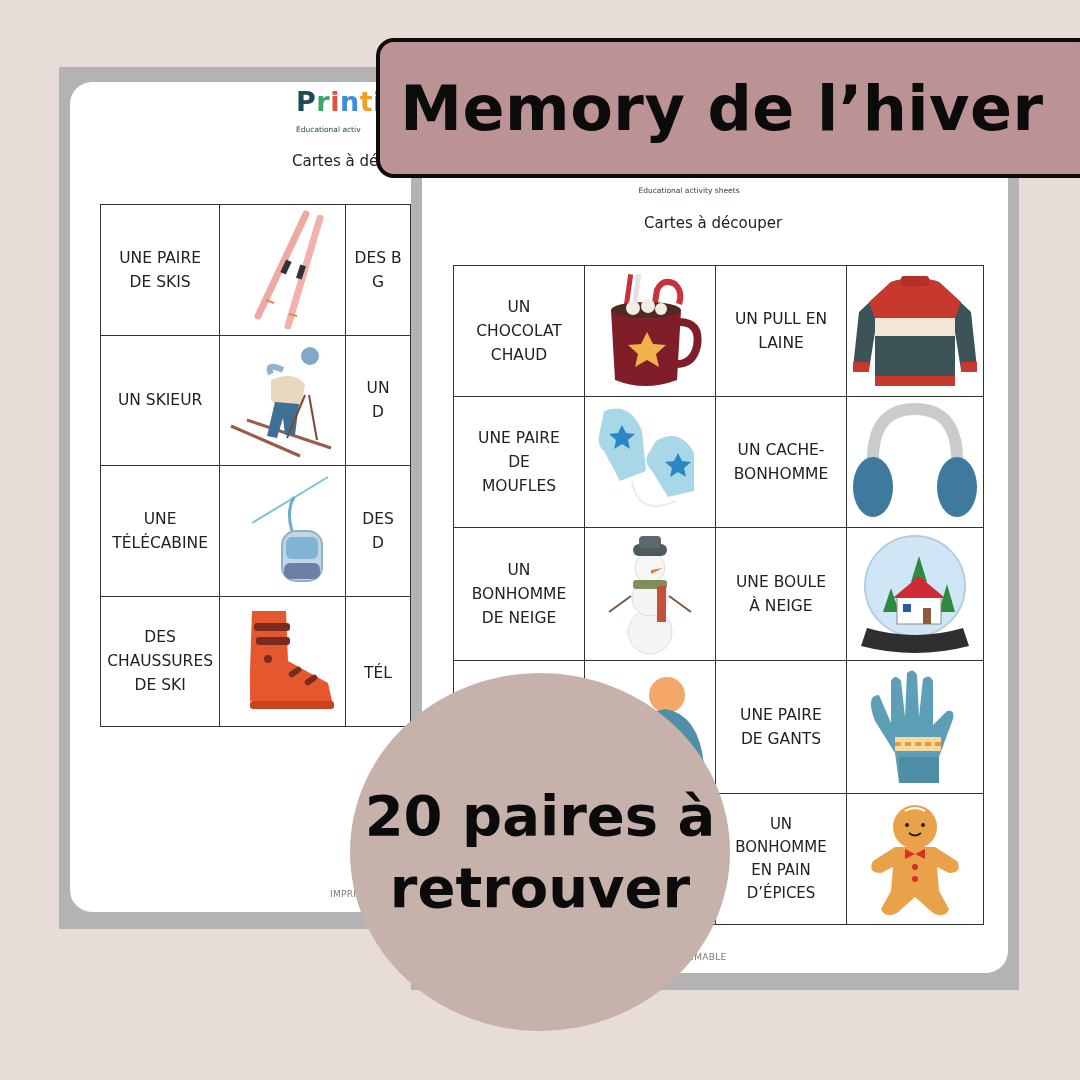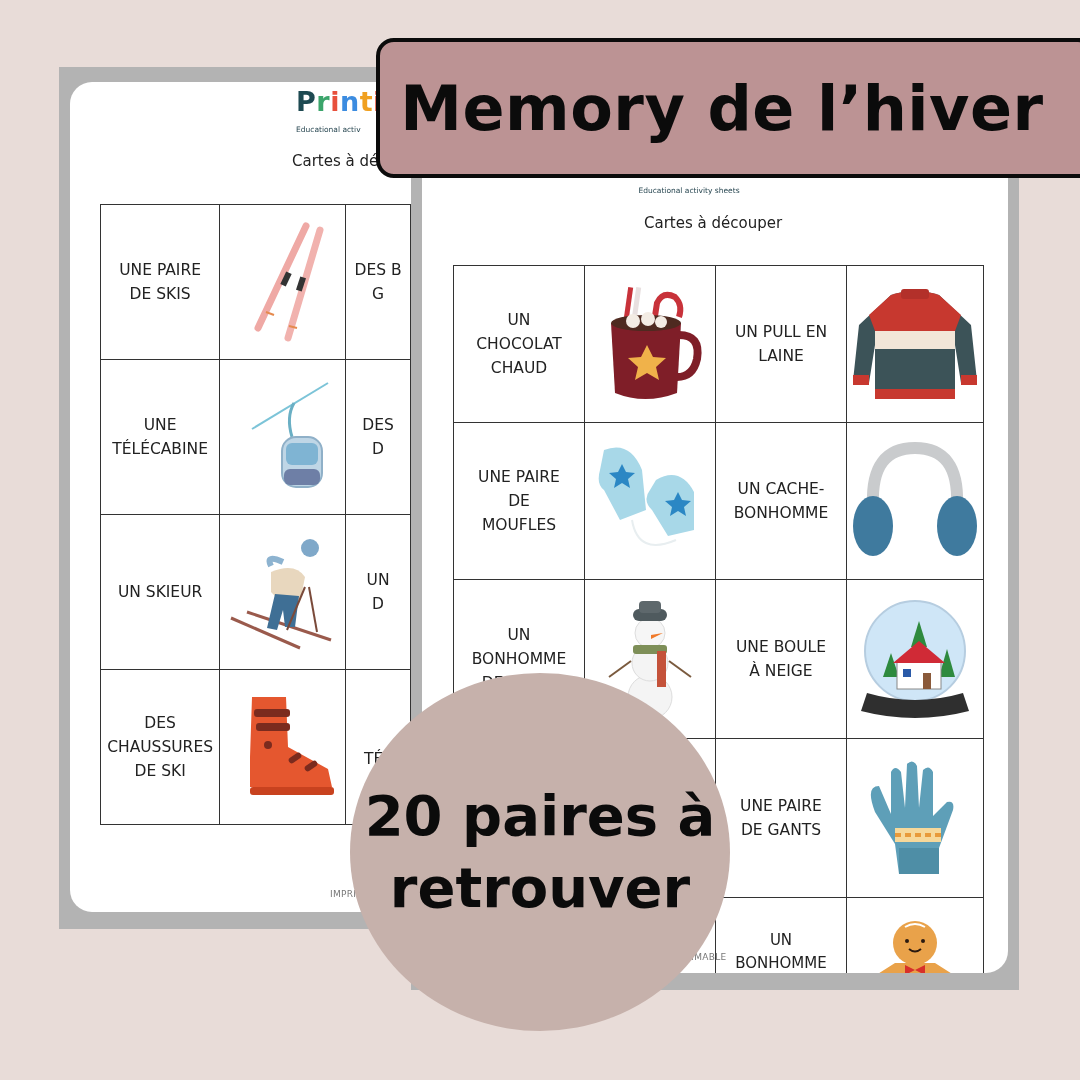--- a/index.html
+++ b/index.html
@@ -16,21 +16,21 @@
     #front-sheet { left: 422px; top: 160px; width: 586px; height: 813px; border-radius: 0 0 22px 0; }
 
     .logo { position: absolute; text-align: center; }
     .logo-word { font-family: "DejaVu Sans", sans-serif; font-weight: bold; font-size: 27px; letter-spacing: 0.5px; line-height: 1; }
     .logo-word span { display: inline-block; }
     .logo-sub { font-size: 7.5px; color: #1f3f4a; font-family: "DejaVu Sans", sans-serif; margin-top: 10px; }
 
     .sheet-title { position: absolute; font-family: "DejaVu Sans", sans-serif; font-size: 15px; color: #222; white-space: nowrap; }
 
     table.cards { position: absolute; border-collapse: collapse; table-layout: fixed; }
-    table.cards td { border: 1px solid #333; width: 131px; height: 130.5px; text-align: center; vertical-align: middle; padding: 17px 4px; }
+    table.cards td { border: 1px solid #333; width: 131px; height: 130.5px; text-align: center; vertical-align: middle; padding: 4px 4px; }
     table.cards td.label { font-family: "DejaVu Sans", sans-serif; font-size: 15.5px; color: #222; line-height: 24px; white-space: pre-line; }
     table.cards td.pic svg { display: block; margin: 0 auto; }
 
     .footer-text { position: absolute; font-family: "DejaVu Sans", sans-serif; font-size: 9px; color: #777; letter-spacing: 0.3px; }
 
     #banner { position: absolute; left: 376px; top: 38px; width: 720px; height: 140px; background: #BC9394; border: 4px solid #0b0b0b; border-radius: 18px; display: flex; align-items: center; justify-content: center; padding-right: 28px; }
     #banner-title { font-family: "DejaVu Sans", sans-serif; font-size: 62px; color: #0b0b0b; letter-spacing: 0.5px; font-weight: bold; }
 
     #badge { position: absolute; left: 350px; top: 673px; width: 380px; height: 358px; border-radius: 50%; background: #C6B1AB; display: flex; flex-direction: column; align-items: center; justify-content: center; }
     #badge div { font-family: "DejaVu Sans", sans-serif; font-size: 56px; font-weight: bold; color: #0b0b0b; line-height: 72px; }
@@ -60,49 +60,49 @@
           <rect x="55" y="50" width="6" height="14" fill="#333" transform="rotate(25 58 57)"></rect>
           <rect x="70" y="55" width="6" height="14" fill="#333" transform="rotate(18 73 62)"></rect>
           <line x1="38" y1="90" x2="46" y2="93" stroke="#E58A4E" stroke-width="2"></line>
           <line x1="61" y1="104" x2="69" y2="106" stroke="#E58A4E" stroke-width="2"></line>
         </svg>
       </td>
       <td class="label">DES B
 G</td>
     </tr>
     <tr>
-      <td class="label">UNE
-TÉLÉCABINE</td>
-      <td class="pic">
-        <svg width="110" height="120" viewBox="0 0 110 120">
-          <line x1="24" y1="52" x2="100" y2="6" stroke="#7CC4D8" stroke-width="2"></line>
-          <path d="M66 26 Q58 40 64 60" stroke="#6AAFC4" stroke-width="3" fill="none"></path>
-          <rect x="54" y="60" width="40" height="50" rx="14" fill="#BFD6E6" stroke="#8FB0C8" stroke-width="2"></rect>
-          <rect x="58" y="66" width="32" height="22" rx="6" fill="#7FB4D3"></rect>
-          <rect x="56" y="92" width="36" height="16" rx="6" fill="#6E7FA6"></rect>
-        </svg>
-      </td>
-      <td class="label">DES
-D</td>
-    </tr>
-    <tr>
       <td class="label">UN SKIEUR</td>
       <td class="pic">
         <svg width="115" height="120" viewBox="0 0 115 120">
           <line x1="6" y1="86" x2="75" y2="116" stroke="#9A5A4C" stroke-width="3"></line>
           <line x1="22" y1="80" x2="106" y2="108" stroke="#9A5A4C" stroke-width="3"></line>
           <circle cx="85" cy="16" r="9" fill="#7FA8C9"></circle>
           <path d="M46 40 Q70 30 80 45 L75 70 Q55 72 46 60 Z" fill="#E8D7BE"></path>
           <path d="M50 62 L74 64 L70 95 L60 95 L58 78 L52 98 L42 96 Z" fill="#3F6F95"></path>
           <path d="M58 30 Q40 22 46 34" stroke="#8DB3D0" stroke-width="6" fill="none"></path>
           <line x1="80" y1="55" x2="62" y2="98" stroke="#7A4A3A" stroke-width="2"></line>
           <line x1="84" y1="55" x2="92" y2="100" stroke="#7A4A3A" stroke-width="2"></line>
         </svg>
       </td>
       <td class="label">UN
+D</td>
+    </tr>
+    <tr>
+      <td class="label">UNE
+TÉLÉCABINE</td>
+      <td class="pic">
+        <svg width="110" height="120" viewBox="0 0 110 120">
+          <line x1="24" y1="52" x2="100" y2="6" stroke="#7CC4D8" stroke-width="2"></line>
+          <path d="M66 26 Q58 40 64 60" stroke="#6AAFC4" stroke-width="3" fill="none"></path>
+          <rect x="54" y="60" width="40" height="50" rx="14" fill="#BFD6E6" stroke="#8FB0C8" stroke-width="2"></rect>
+          <rect x="58" y="66" width="32" height="22" rx="6" fill="#7FB4D3"></rect>
+          <rect x="56" y="92" width="36" height="16" rx="6" fill="#6E7FA6"></rect>
+        </svg>
+      </td>
+      <td class="label">DES
 D</td>
     </tr>
     <tr>
       <td class="label">DES
 CHAUSSURES
 DE SKI</td>
       <td class="pic">
         <svg width="110" height="120" viewBox="0 0 110 120">
           <path d="M24 10 L58 10 L60 60 L100 82 L104 100 L22 100 L22 70 Z" fill="#E5572F"></path>
           <rect x="22" y="100" width="84" height="8" rx="3" fill="#C8421F"></rect>

